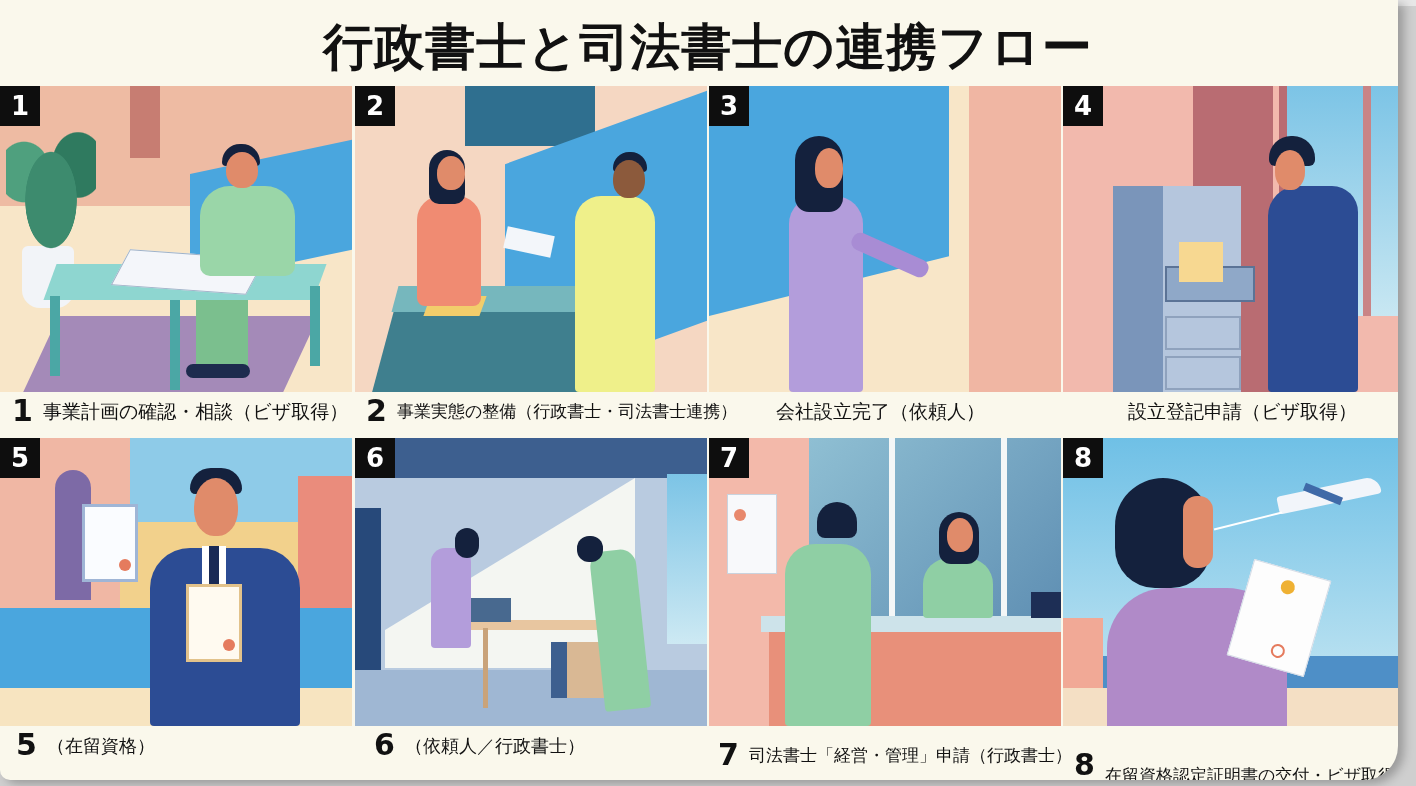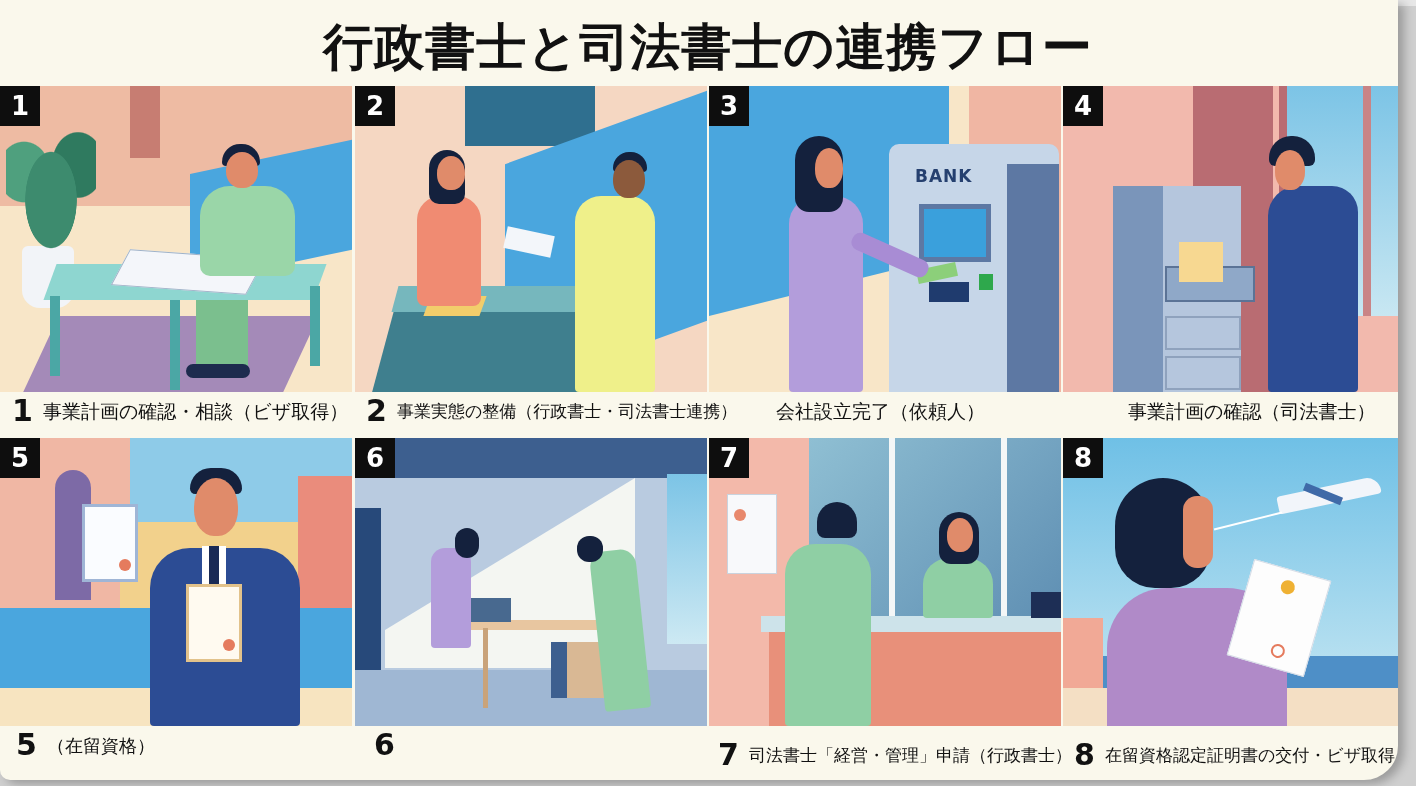--- a/index.html
+++ b/index.html
@@ -80,28 +80,20 @@
   </div>
   <div class="caption" style="left:366px;top:400px;">
     <span class="num">2</span>
     <span style="font-size:17px;">事業実態の整備（行政書士・司法書士連携）</span>
   </div>
 
   <div class="panel" style="left:709px;top:86px;width:352px;height:306px;background:#f8e6c8;">
     <div class="badge">3</div>
     <div class="abs" style="left:0;top:0;width:240px;height:230px;background:#4aa6de;transform:skewY(-14deg);transform-origin:top left;"></div>
     <div class="abs" style="left:260px;top:0;width:92px;height:306px;background:#f0b6a3;"></div>
-    <div class="abs" style="left:180px;top:58px;width:170px;height:248px;background:#c6d6e8;border-radius:10px 10px 0 0;">
-      <div class="abs" style="left:118px;top:20px;width:52px;height:228px;background:#5d78a3;"></div>
-      <div class="abs" style="left:26px;top:22px;font-weight:bold;font-size:17px;color:#25406f;letter-spacing:1px;">BANK</div>
-      <div class="abs" style="left:30px;top:60px;width:72px;height:58px;background:#3aa0dc;border:5px solid #5d78a3;"></div>
-      <div class="abs" style="left:40px;top:138px;width:40px;height:20px;background:#1f3b6e;"></div>
-      <div class="abs" style="left:90px;top:130px;width:14px;height:16px;background:#2ea84c;"></div>
-      <div class="abs" style="left:28px;top:122px;width:40px;height:14px;background:#8ccf7a;transform:rotate(-12deg);"></div>
-    </div>
     <div class="abs" style="left:80px;top:110px;width:74px;height:196px;background:#b39ddb;border-radius:28px 28px 4px 4px;"></div>
     <div class="abs hair" style="left:86px;top:50px;width:48px;height:76px;border-radius:24px 24px 14px 14px;"></div>
     <div class="abs face" style="left:106px;top:62px;width:28px;height:40px;"></div>
     <div class="abs" style="left:140px;top:160px;width:82px;height:18px;background:#a88cd4;transform:rotate(24deg);border-radius:8px;"></div>
   </div>
   <div class="caption" style="left:776px;top:400px;">
     <span>会社設立完了（依頼人）</span>
   </div>
 
   <div class="panel" style="left:1063px;top:86px;width:353px;height:306px;background:#f2b9ad;">
@@ -114,21 +106,21 @@
       <div class="abs" style="left:52px;top:80px;width:90px;height:36px;background:#8fa8c8;border:2px solid #5b7396;"></div>
       <div class="abs" style="left:66px;top:56px;width:44px;height:40px;background:#f7d891;"></div>
       <div class="abs" style="left:52px;top:130px;width:76px;height:34px;border:2px solid #8fa2bd;"></div>
       <div class="abs" style="left:52px;top:170px;width:76px;height:34px;border:2px solid #8fa2bd;"></div>
     </div>
     <div class="abs" style="left:205px;top:100px;width:90px;height:206px;background:#2c4c94;border-radius:30px 26px 4px 4px;"></div>
     <div class="abs hair" style="left:206px;top:50px;width:46px;height:30px;border-radius:22px 22px 6px 6px;"></div>
     <div class="abs face" style="left:212px;top:64px;width:30px;height:40px;"></div>
   </div>
   <div class="caption" style="left:1128px;top:400px;">
-    <span>事業計画の確認（司法書士）</span>
+    <span>設立登記申請（ビザ取得）</span>
   </div>
 
   <div class="panel" style="left:0;top:438px;width:352px;height:288px;background:#8ecbe8;">
     <div class="badge">5</div>
     <div class="abs" style="left:0;top:0;width:130px;height:170px;background:#f0b7a4;"></div>
     <div class="abs" style="left:55px;top:32px;width:36px;height:130px;background:#7d6aa6;border-radius:18px 18px 0 0;"></div>
     <div class="abs" style="left:120px;top:84px;width:232px;height:90px;background:#f2d18c;"></div>
     <div class="abs" style="left:298px;top:38px;width:54px;height:150px;background:#ea8c7c;"></div>
     <div class="abs" style="left:0;top:170px;width:352px;height:84px;background:#4aa6de;"></div>
     <div class="abs" style="left:0;top:250px;width:352px;height:38px;background:#f7e4c0;"></div>
@@ -162,20 +154,21 @@
     <div class="abs" style="left:196px;top:204px;width:62px;height:56px;background:#d9b894;border-left:16px solid #3d5f8f;"></div>
     <div class="abs" style="left:116px;top:160px;width:40px;height:24px;background:#48698f;"></div>
     <div class="abs" style="left:76px;top:110px;width:40px;height:100px;background:#b39ddb;border-radius:14px 14px 4px 4px;"></div>
     <div class="abs hair" style="left:100px;top:90px;width:24px;height:30px;border-radius:12px;"></div>
     <div class="abs" style="left:242px;top:112px;width:46px;height:160px;background:#8fcfa4;border-radius:16px 16px 4px 4px;transform:rotate(-6deg);"></div>
     <div class="abs hair" style="left:222px;top:98px;width:26px;height:26px;border-radius:12px;"></div>
   </div>
   <div class="caption" style="left:374px;top:734px;">
     <span class="num">6</span>
     <span class="two">
+      <span>（依頼人／行政書士）</span>
     </span>
   </div>
 
   <div class="panel" style="left:709px;top:438px;width:352px;height:288px;background:#f3b9aa;">
     <div class="badge">7</div>
     <div class="abs" style="left:100px;top:0;width:252px;height:180px;background:linear-gradient(135deg,#8fbfd3,#5f8fb3);"></div>
     <div class="abs" style="left:180px;top:0;width:6px;height:180px;background:#f4f7f7;"></div>
     <div class="abs" style="left:292px;top:0;width:6px;height:180px;background:#f4f7f7;"></div>
     <div class="abs" style="left:18px;top:56px;width:50px;height:80px;background:#f8f9fb;border:1px solid #c9d3de;">
       <div class="abs" style="left:6px;top:14px;width:12px;height:12px;border-radius:50%;background:#e8886c;"></div>
@@ -205,16 +198,16 @@
     <div class="abs" style="left:44px;top:150px;width:180px;height:138px;background:#b08ac8;border-radius:60px 60px 0 0;"></div>
     <div class="abs hair" style="left:52px;top:40px;width:96px;height:110px;border-radius:48px 48px 40px 40px;"></div>
     <div class="abs face" style="left:120px;top:58px;width:30px;height:72px;border-radius:14px;"></div>
     <div class="abs" style="left:176px;top:130px;width:80px;height:100px;background:#fdfdfd;transform:rotate(16deg);border:1px solid #d5dce6;">
       <div class="abs" style="left:32px;top:10px;width:14px;height:14px;border-radius:50%;background:#efb133;"></div>
       <div class="abs" style="left:40px;top:74px;width:14px;height:14px;border-radius:50%;border:2px solid #e57b5e;"></div>
     </div>
   </div>
   <div class="caption" style="left:1074px;top:744px;">
     <span class="num">8</span>
-    <span style="font-size:17px;">在留資格認定証明書の交付・ビザ取得</span>
+    <span style="font-size:17px;margin-top:20px;">在留資格認定証明書の交付・ビザ取得</span>
   </div>
 
 </div>
 
 </body></html>

